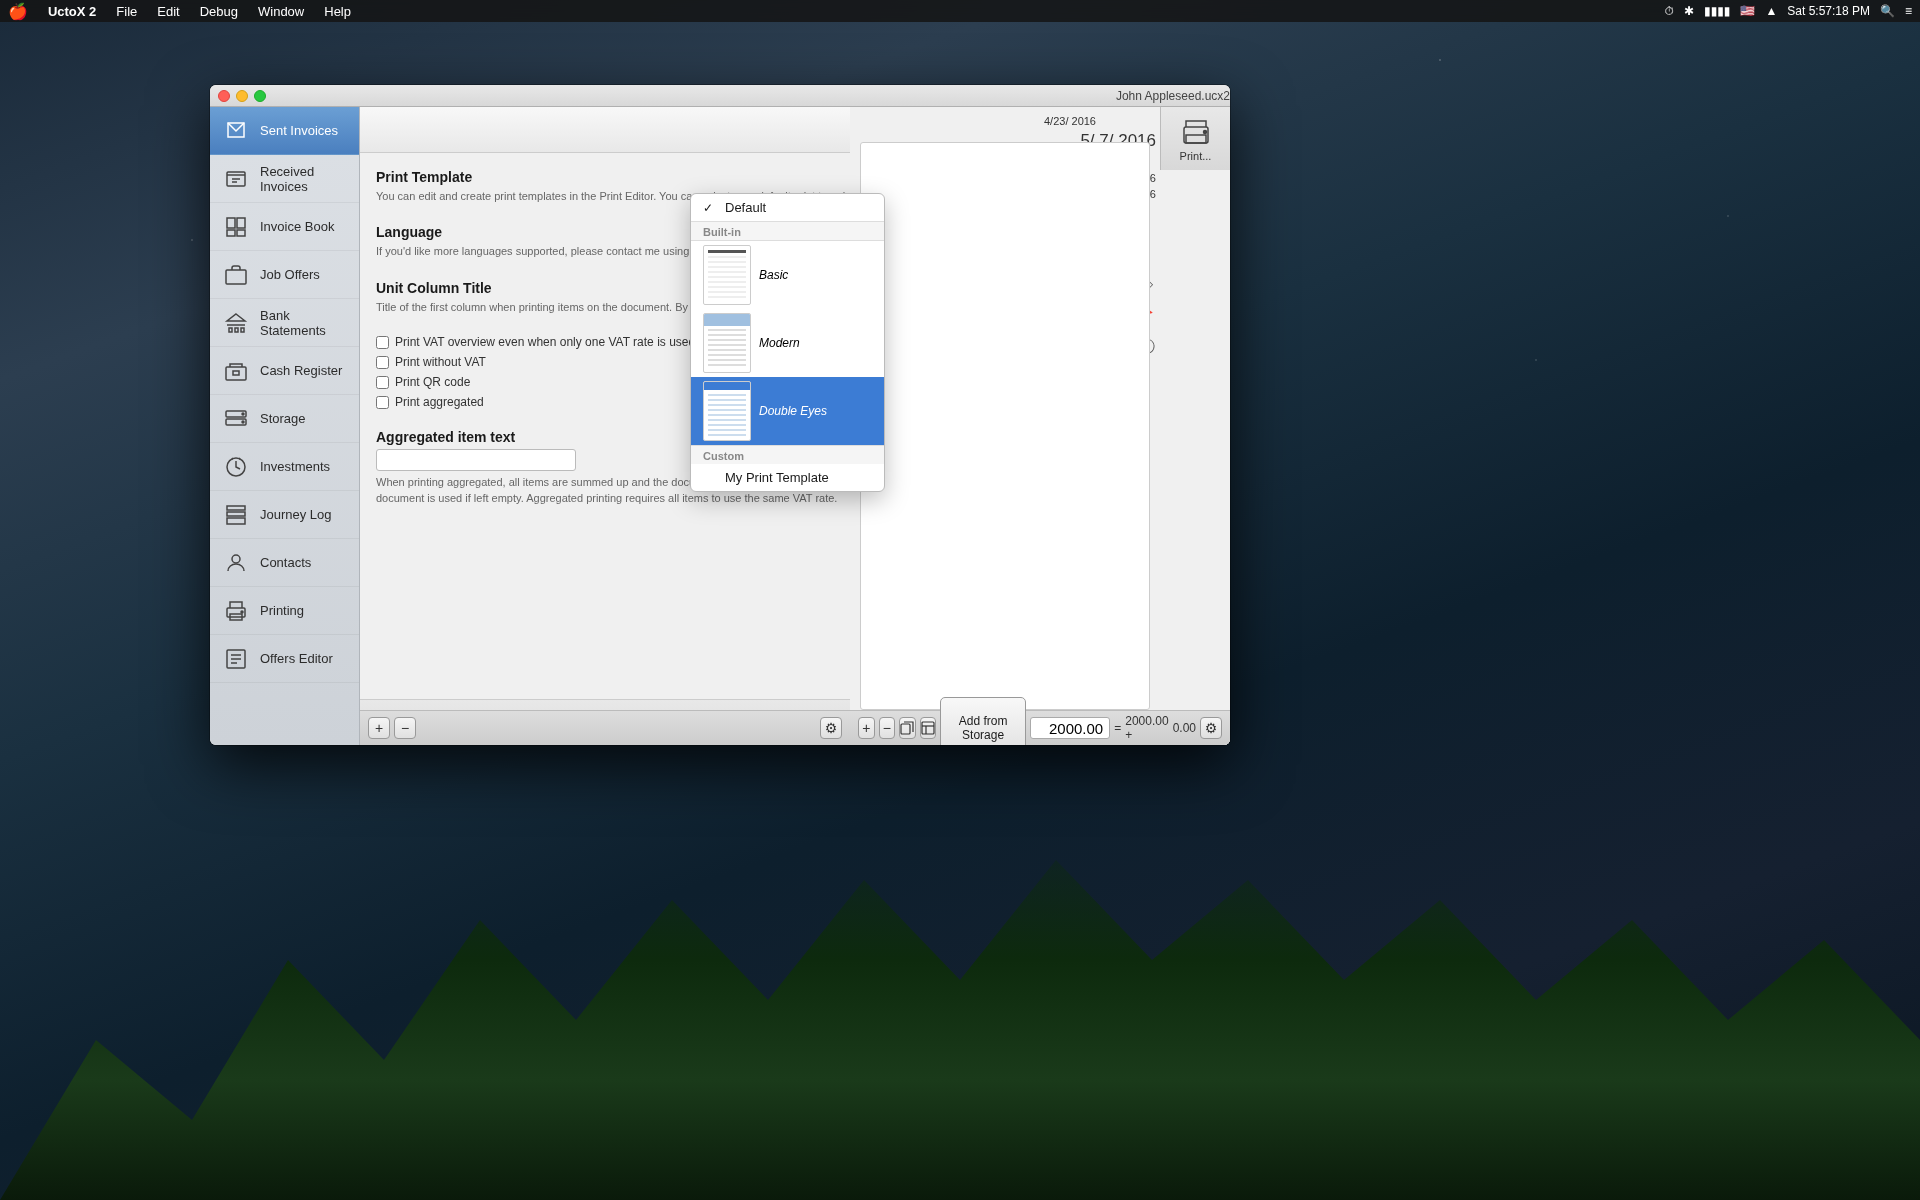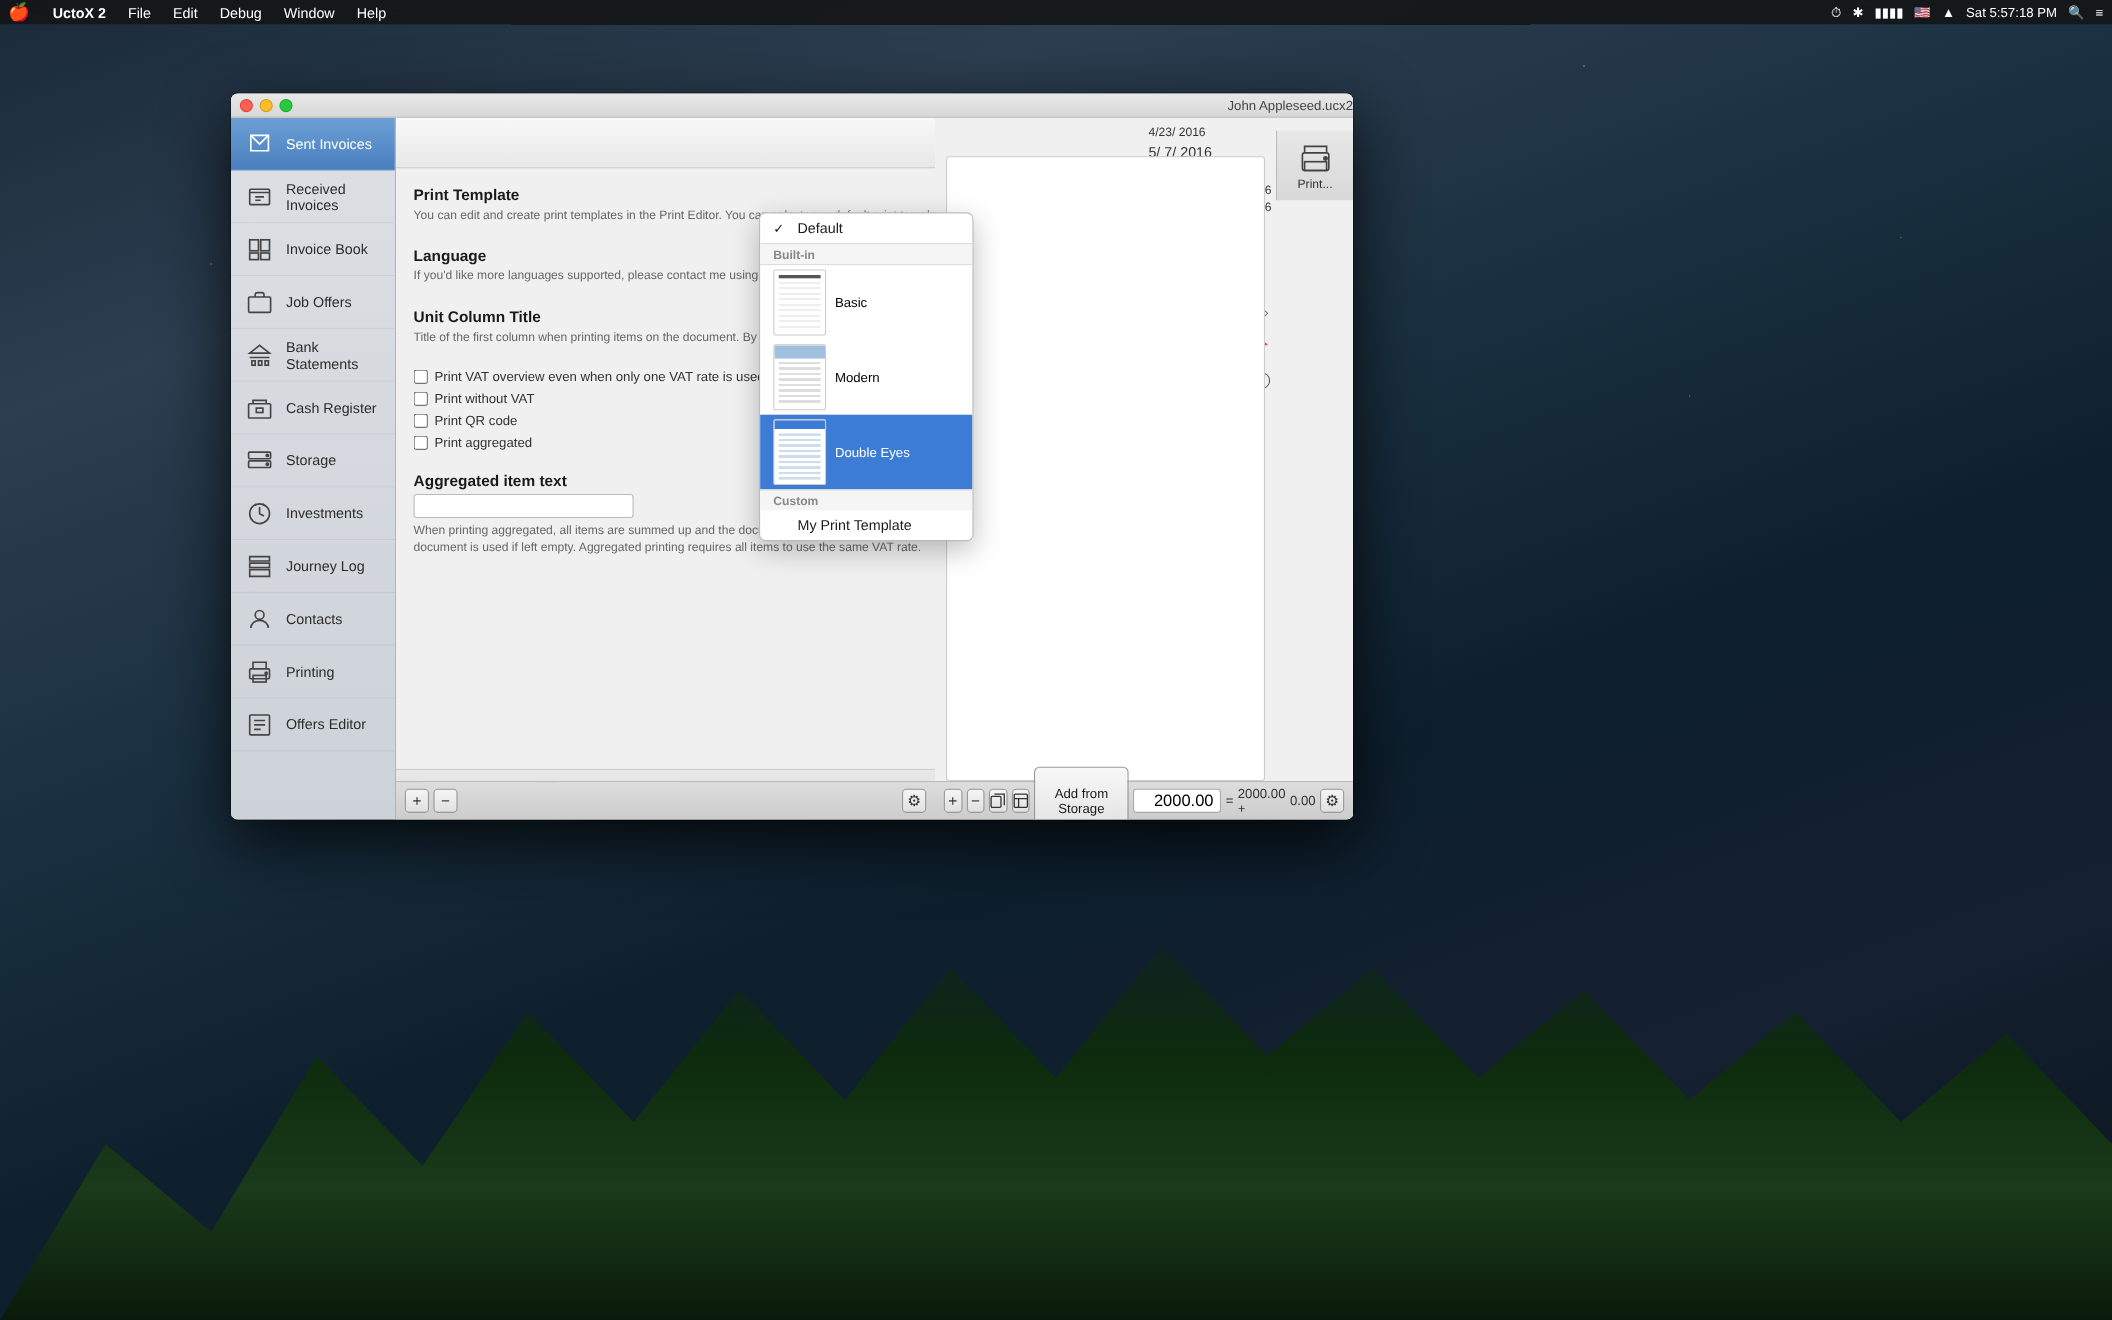--- a/index.html
+++ b/index.html
@@ -472,20 +472,21 @@
       background: repeating-linear-gradient(
         to bottom,
         #cde 0px, #cde 2px,
         transparent 2px, transparent 5px
       );
     }
 
     .template-name {
       font-size: 12px;
       flex: 1;
+      font-style: italic;
     }
 
     .template-name.selected {
       color: white;
     }
 
     .toolbar-btn-small {
       width: 22px;
       height: 22px;
       display: flex;
@@ -753,37 +754,37 @@
         </div>
 
         <div class="print-setup-footer">
           <button class="btn">Save as PDF...</button>
           <button class="btn">Open in Preview</button>
         </div>
       </div>
 
       <div style="position:absolute; top:0; left:490px; right:0; bottom:35px; background:#f0f0f0; overflow:hidden;">
 
-        <div style="position:absolute; top:12px; right:0; width:70px; display:flex; flex-direction:column; align-items:center; padding:8px; border-left:1px solid #bbb; background:linear-gradient(to bottom,#e8e8e8,#d8d8d8);">
+        <div style="position:absolute; top:0; right:0; width:70px; display:flex; flex-direction:column; align-items:center; padding:8px; border-left:1px solid #bbb; background:linear-gradient(to bottom,#e8e8e8,#d8d8d8);">
           <div style="display:flex; flex-direction:column; align-items:center; cursor:pointer;">
             <svg width="40" height="35" viewBox="0 0 40 35" fill="none" stroke="#444" stroke-width="1.5">
               <rect x="8" y="12" width="24" height="16" rx="2"></rect>
               <path d="M10 12V6h20v6"></path>
               <rect x="10" y="20" width="20" height="8"></rect>
               <circle cx="29" cy="17" r="1.5" fill="#444"></circle>
             </svg>
             <span style="font-size:11px; color:#333;">Print...</span>
           </div>
         </div>
 
         <div style="position:absolute; top:0; right:70px; width:120px; padding:8px 4px;">
           <div style="font-size:11px; color:#333; text-align:right; margin-bottom:4px; display:flex; justify-content:space-between;">
             <span>4/23/ 2016</span>
           </div>
-          <div style="font-size:13px; color:#333; text-align:left; margin-bottom:21px;">
+          <div style="font-size:17px; color:#333; text-align:right; margin-bottom:21px;">
             <span>5/  7/ 2016</span>
           </div>
           <div style="font-size:11px; color:#333; text-align:right; margin-bottom:4px;">
             <span>4/23/ 2016</span>
           </div>
           <div style="font-size:11px; color:#333; text-align:right;">
             <span>4/23/ 2016</span>
           </div>
         </div>
 

